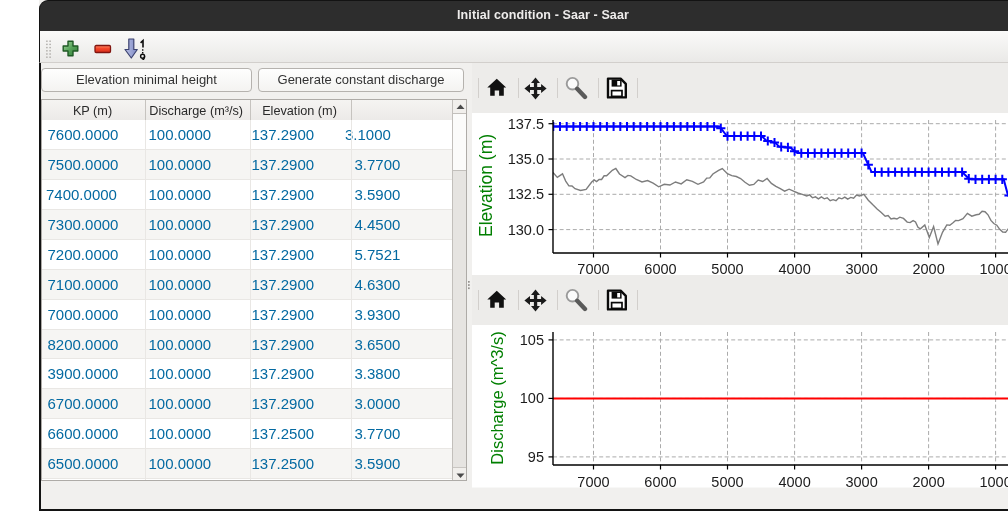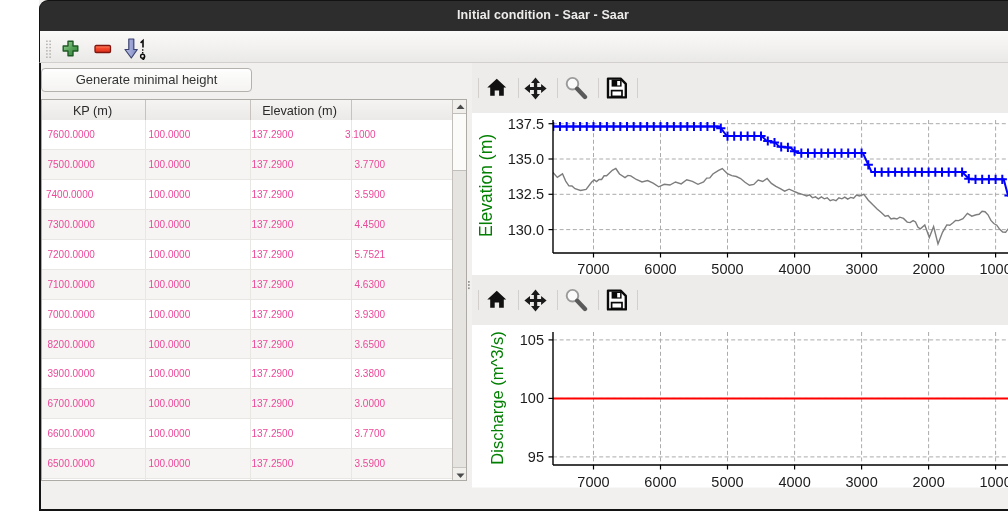--- a/index.html
+++ b/index.html
@@ -14,21 +14,21 @@
   border-bottom:1px solid #d2cfcc; }
 .btn { position:absolute; top:4px; height:22px; background:linear-gradient(#fefefe,#f4f3f1); border:1px solid #b5b2ae;
   border-radius:4px; font-size:13px; color:#333; text-align:center; line-height:22px; }
 .fig { position:absolute; }
 .gr { stroke:#ababab; stroke-width:1; stroke-dasharray:4 2.6; fill:none; }
 .sp { stroke:#000; stroke-width:1.4; fill:none; }
 .tk { stroke:#000; stroke-width:1.2; fill:none; }
 .tl { font-family:"Liberation Sans",sans-serif; font-size:14.5px; fill:#1c1c1c; }
 .yl { font-family:"Liberation Sans",sans-serif; font-size:16.5px; fill:#007f00; }
 .htx { position:absolute; font-size:12.7px; color:#2a2a2a; text-align:center; line-height:21px; }
-.ctx { position:absolute; font-size:10px; color:#ec4899; white-space:nowrap; }
+.ctx { position:absolute; font-size:15px; color:#0369a1; white-space:nowrap; }
 #wl { position:absolute; left:0; top:31px; width:2px; height:478px; background:#131313; }
 #wr { position:absolute; left:1006px; top:31px; width:2px; height:478px; background:#131313; }
 #wb { position:absolute; left:0; top:509px; width:1008px; height:2px; background:#131313; }
 </style></head>
 <body>
 <div id="win">
 <div id="wl"></div>
     <div id="wr"></div>
     <div id="wb"></div>
 <div id="tbar">
@@ -80,24 +80,26 @@
           </linearGradient>
         </defs>
 <path d="M4.8,1 h5 v10.5 h3.5 L7.3,20 L1,11.5 h3.8 Z" fill="url(#gs)" stroke="#3c4370" stroke-width="1.2" stroke-linejoin="round"></path>
 <path d="M16.6,4.8 L19,2.5 V9.6" fill="none" stroke="#0a0a0a" stroke-width="1.6"></path>
 <rect x="18" y="11.3" width="1.4" height="1.4" fill="#0a0a0a"></rect>
         <rect x="18" y="14" width="1.4" height="1.4" fill="#0a0a0a"></rect>
 <circle cx="18.6" cy="18.2" r="2" fill="none" stroke="#0a0a0a" stroke-width="1.4"></circle>
 <path d="M20.6,18.2 q0,3.2 -2.6,4.3" fill="none" stroke="#0a0a0a" stroke-width="1.4"></path>
       </svg>
     </div>
-<div class="btn" style="left:2px;top:68px;width:209px">Generate minimal height</div>
+<div class="btn" style="left:2px;top:68px;width:209px">Elevation minimal height</div>
+<div class="btn" style="left:219px;top:68px;width:204px">Generate constant discharge</div>
 <div style="position:absolute;left:2.0px;top:98.5px;width:426.0px;height:382.5px;border:1px solid #aeaba7;background:#fff;box-sizing:border-box;overflow:hidden">
       <div style="position:absolute;left:0;top:0;width:409.7px;height:20.9px;background:linear-gradient(#f5f4f2,#eceae8);border-bottom:1px solid #bdbab6"></div>
       <div class="htx" style="left:-19.5px;top:1px;width:140px">KP (m)</div>
+      <div class="htx" style="left:84.19999999999999px;top:1px;width:140px">Discharge (m³/s)</div>
       <div class="htx" style="left:187.5px;top:1px;width:140px">Elevation (m)</div>
       <div style="position:absolute;left:102.8px;top:0;width:1px;height:20.9px;background:#c6c3bf"></div>
       <div style="position:absolute;left:207.6px;top:0;width:1px;height:20.9px;background:#c6c3bf"></div>
       <div style="position:absolute;left:309.4px;top:0;width:1px;height:20.9px;background:#c6c3bf"></div>
       <div style="position:absolute;left:0;top:20.9px;width:409.7px;height:29.88px;background:#ffffff;border-bottom:1px solid #e9e7e4;box-sizing:border-box"></div>
       <div class="ctx" style="left:5.5px;top:20.9px;height:29.88px;line-height:29.88px">7600.0000</div>
       <div class="ctx" style="left:106.5px;top:20.9px;height:29.88px;line-height:29.88px">100.0000</div>
       <div class="ctx" style="left:209.5px;top:20.9px;height:29.88px;line-height:29.88px">137.2900</div>
       <div class="ctx" style="left:303px;top:20.9px;height:29.88px;line-height:29.88px">3.1000</div>
       <div style="position:absolute;left:0;top:50.8px;width:409.7px;height:29.88px;background:#f6f5f3;border-bottom:1px solid #e9e7e4;box-sizing:border-box"></div>

